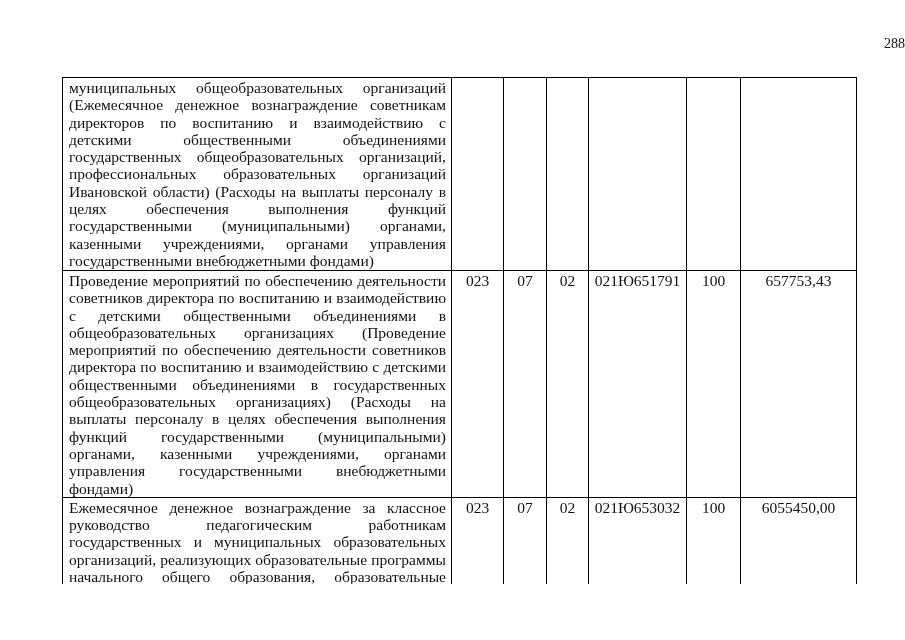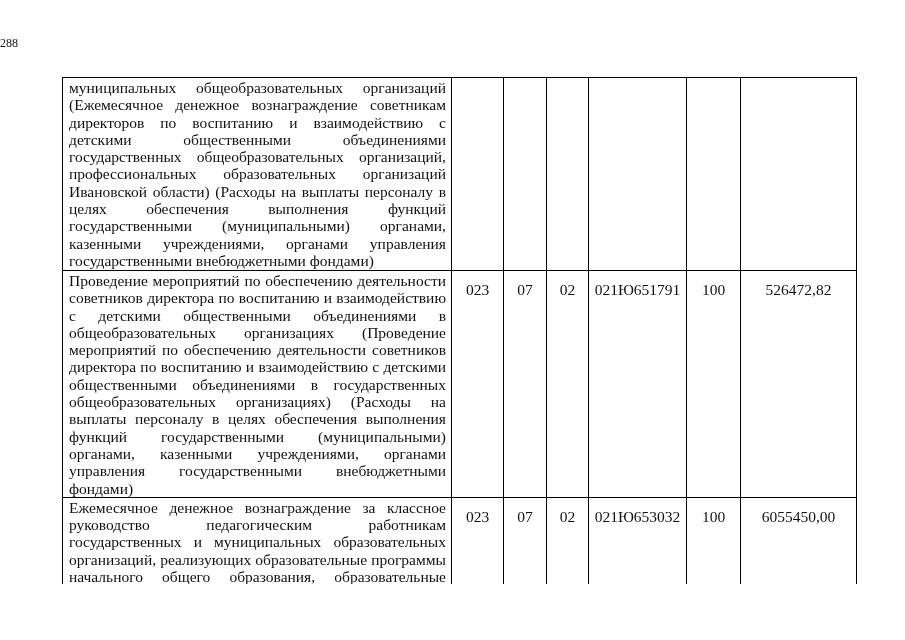--- a/index.html
+++ b/index.html
@@ -11,22 +11,22 @@
     overflow: hidden;
   }
   .page {
     position: relative;
     width: 905px; height: 640px;
     background: #ffffff;
   }
   .page-number {
     position: absolute;
     top: 36px; left: 0; right: 0;
-    text-align: left;
-    font-size: 12px;
+    text-align: right;
+    font-size: 14px;
     color: #111111;
   }
   .budget-table-wrap {
     position: absolute;
     left: 62px; top: 77px;
     width: 795px; height: 507px;
     overflow: hidden;
   }
   table.budget-table {
     border-collapse: collapse;
@@ -43,21 +43,21 @@
   td.desc-cell {
     text-align: justify;
     padding: 1px 5px 0 6px;
     margin-top: 44px;
   }
   td.desc-cell.cut-line {
     text-align-last: justify;
   }
   td.val-cell {
     text-align: center;
-    padding-top: 10px;
+    padding-top: 1px;
   }
 </style>
 </head>
 <body>
 
 <div class="page">
 
   <div class="page-number">288</div>
 
   <div class="budget-table-wrap">
@@ -81,21 +81,21 @@
           <td class="val-cell"></td>
           <td class="val-cell"></td>
         </tr>
         <tr style="height:208px">
           <td class="desc-cell">Проведение мероприятий по обеспечению деятельности советников директора по воспитанию и взаимодействию с детскими общественными объединениями в общеобразовательных организациях (Проведение мероприятий по обеспечению деятельности советников директора по воспитанию и взаимодействию с детскими общественными объединениями в государственных общеобразовательных организациях) (Расходы на выплаты персоналу в целях обеспечения выполнения функций государственными (муниципальными) органами, казенными учреждениями, органами управления государственными внебюджетными фондами)</td>
           <td class="val-cell">023</td>
           <td class="val-cell">07</td>
           <td class="val-cell">02</td>
           <td class="val-cell">021Ю651791</td>
           <td class="val-cell">100</td>
-          <td class="val-cell">526472,82</td>
+          <td class="val-cell">657753,43</td>
         </tr>
         <tr style="height:105px">
           <td class="desc-cell cut-line">Ежемесячное денежное вознаграждение за классное руководство педагогическим работникам государственных и муниципальных образовательных организаций, реализующих образовательные программы начального общего образования, образовательные программы основного общего образования,</td>
           <td class="val-cell">023</td>
           <td class="val-cell">07</td>
           <td class="val-cell">02</td>
           <td class="val-cell">021Ю653032</td>
           <td class="val-cell">100</td>
           <td class="val-cell">6055450,00</td>
         </tr>

